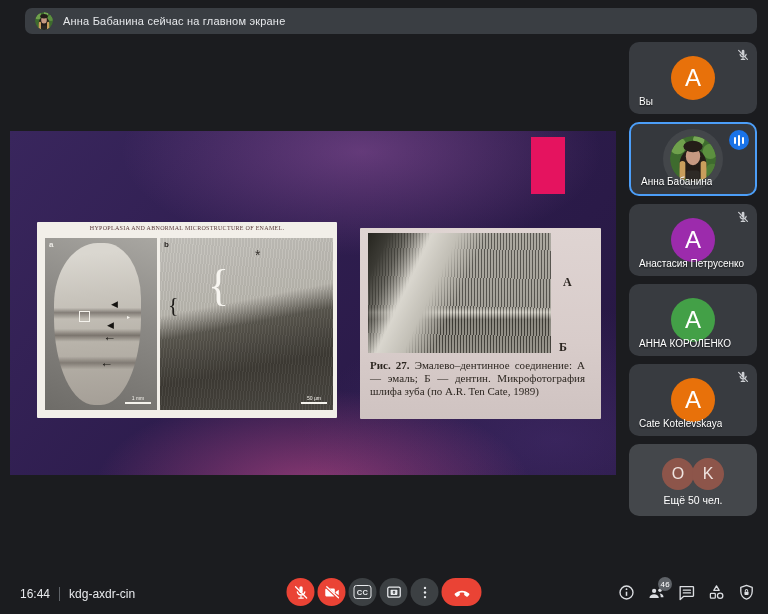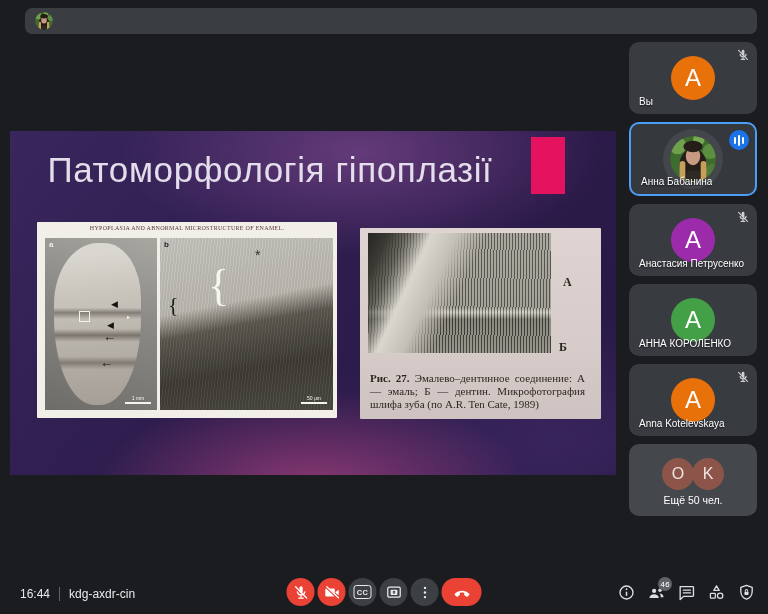--- a/index.html
+++ b/index.html
@@ -95,21 +95,21 @@
       linear-gradient(115deg, #26251F 0%, #3B3A34 9%, rgba(0,0,0,0) 26%),
       linear-gradient(115deg, rgba(0,0,0,0) 16%, #D9D6CE 27%, #C2BFB6 38%, rgba(0,0,0,0) 50%),
       repeating-linear-gradient(92deg, rgba(25,24,20,.45) 0 1px, rgba(205,202,192,.45) 1px 3px),
       linear-gradient(180deg,#8F8C85 0%, #84817A 62%, #D8D5CC 66%, #55524B 72%, #6F6C64 100%);
   }
   .fr-label { position:absolute; font-family:"Liberation Serif",serif; font-weight:bold;
               font-size:12px; color:#2A241F; }
   .fr-a { left:203px; top:47px; }
   .fr-b { left:199px; top:112px; }
   .fig-caption {
-    position:absolute; left:10px; right:16px; top:144px;
+    position:absolute; left:10px; right:16px; top:131px;
     font-family:"Liberation Serif",serif; font-size:11px; line-height:1.16;
     color:#2C2620; text-align:justify;
   }
   .fig-caption b { font-weight:bold; }
 
   
   .participants {
     position:absolute; top:42px; right:11px; width:128px;
     display:flex; flex-direction:column; gap:8px;
   }
@@ -220,24 +220,24 @@
         <circle cx="30" cy="4" r="6" fill="#77A855"></circle>
         <ellipse cx="24" cy="30" rx="14" ry="17" fill="#241D18"></ellipse>
         <rect x="10" y="26" width="6" height="20" rx="3" fill="#C99E5C"></rect>
         <rect x="32" y="26" width="6" height="20" rx="3" fill="#C99E5C"></rect>
         <ellipse cx="24" cy="21" rx="7.5" ry="9.5" fill="#C79A82"></ellipse>
         <ellipse cx="24" cy="11" rx="10" ry="6" fill="#241D18"></ellipse>
         <rect x="17" y="36" width="14" height="12" rx="3" fill="#2E2A26"></rect>
       </g>
     </svg>
   </div>
+  <span class="banner-text">Анна Бабанина сейчас на главном экране</span>
 </div>
 
 <div class="slide">
-  <div class="slide-title">Патоморфологія гіпоплазії</div>
   <div class="pink-rect" style="background-color: rgb(229, 19, 95);"></div>
 
   <div class="fig-left">
     <div class="fig-left-header">HYPOPLASIA AND ABNORMAL MICROSTRUCTURE OF ENAMEL.</div>
     <div class="panel panel-a">
       <div class="tooth"></div>
       <span class="pa-el pa-label">a</span>
       <span class="pa-el pa-head1">◀</span>
       <span class="pa-el pa-head2">◀</span>
       <span class="pa-el pa-arrow1">←</span>
@@ -342,21 +342,21 @@
     <div class="avatar-initial" style="background-color: rgb(232, 113, 10);">A</div>
     <span class="mic-muted-corner">
       <svg viewBox="0 0 24 24" fill="none" stroke="currentColor" stroke-width="2" stroke-linecap="round">
         <rect x="9.8" y="3" width="4.6" height="10" rx="2.3" fill="currentColor" stroke="none"></rect>
         <path d="M7 11a5.3 5.3 0 0 0 10.4 0"></path>
         <line x1="12" y1="16.6" x2="12" y2="19"></line>
           <line x1="9" y1="19.6" x2="15" y2="19.6"></line>
         <line x1="4.5" y1="4" x2="19.6" y2="19.4"></line>
       </svg>
     </span>
-    <span class="tile-name">Anna Kotelevskaya</span>
+    <span class="tile-name">Cate Kotelevskaya</span>
   </div>
 
   <div class="tile overflow-tile">
     <div class="overflow-circles">
       <div class="overflow-circle" style="background-color: rgb(141, 85, 74);">O</div>
       <div class="overflow-circle" style="background-color: rgb(141, 85, 74);">K</div>
     </div>
     <span class="overflow-name">Ещё 50 чел.</span>
   </div>
 </div>

